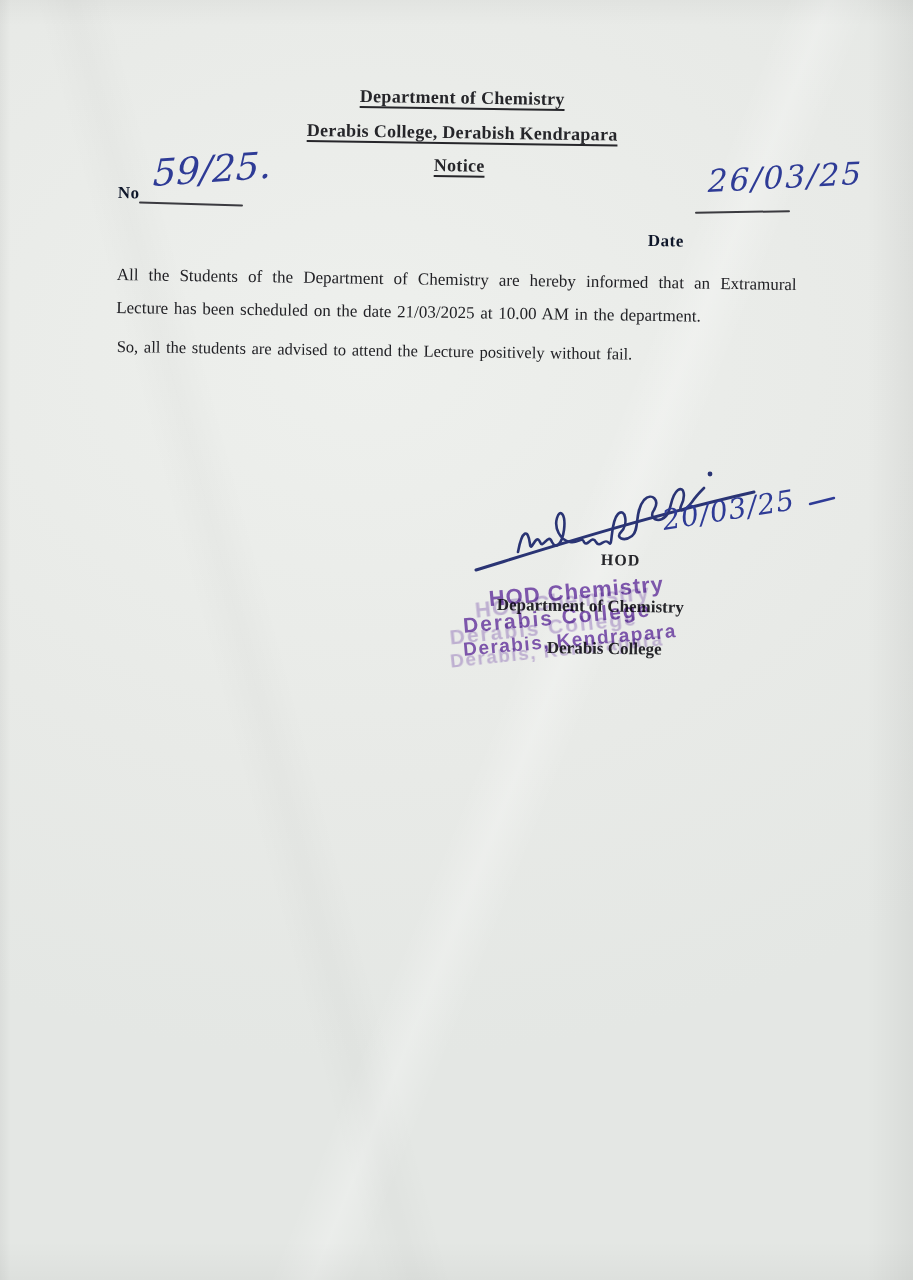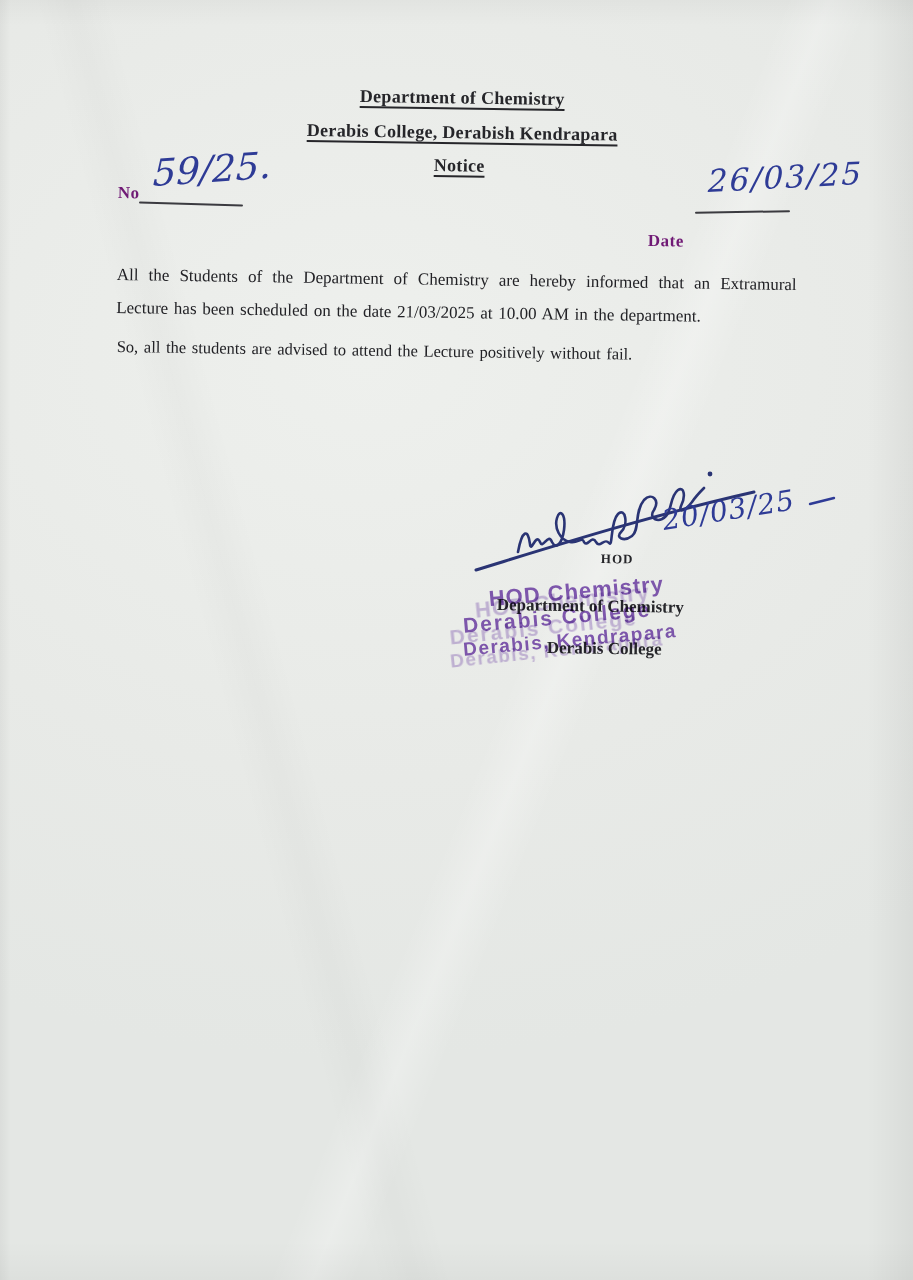--- a/index.html
+++ b/index.html
@@ -19,21 +19,21 @@
       linear-gradient(75deg, rgba(0,0,0,0) 30%, rgba(0,0,0,0.02) 33%, rgba(0,0,0,0) 36%),
       radial-gradient(ellipse 900px 700px at 40% 28%, #eef0ed 0%, #e8eae7 60%, #e4e7e4 100%);
   }
   .tilt{transform:rotate(0.85deg);transform-origin:0 0;}
   .abs{position:absolute;}
   .hdr{
     font-weight:bold;font-size:18px;color:#26262a;
     text-decoration:underline;text-decoration-thickness:2px;text-underline-offset:4px;
     letter-spacing:0.3px;white-space:nowrap;
   }
-  .label{font-weight:bold;font-size:17px;color:#701a75;letter-spacing:0.5px;}
+  .label{font-weight:bold;font-size:17px;color:#0f172a;letter-spacing:0.5px;}
   .rule{height:2px;background:#3b3b40;border-radius:1px;}
   .ink{
     color:#2e3b96;font-style:italic;font-family:"DejaVu Serif", serif;
     white-space:nowrap;transform-origin:0 50%;
   }
   .para{
     font-size:17px;line-height:33px;color:#222226;word-spacing:1.5px;
   }
   .just{text-align:justify;}
   .printed{font-weight:bold;font-size:17px;color:#26262a;white-space:nowrap;}
@@ -93,21 +93,21 @@
            C 204 58, 202 44, 210 38
            C 216 34, 218 44, 213 54
            C 210 62, 218 58, 224 50
            C 228 44, 232 40, 236 36" stroke="#2a3474" stroke-width="2.6" fill="none" stroke-linecap="round"></path>
   <circle cx="242" cy="22" r="2.4" fill="#2a3474"></circle>
 
   <text class="inkdate" x="196" y="78" transform="rotate(-9 196 78)" letter-spacing="1">20/03/25</text>
   <path d="M 342 52 L 366 46" stroke="#2e3b96" stroke-width="2.4" stroke-linecap="round" fill="none"></path>
 </svg>
 
-<div class="abs tilt printed" style="left:601px;top:551px;font-size:13px;letter-spacing:1px;">HOD</div>
+<div class="abs tilt printed" style="left:601px;top:551px;font-size:16px;letter-spacing:1px;">HOD</div>
 <div class="abs tilt printed" style="left:497px;top:595px;">Department of Chemistry</div>
 <div class="abs tilt printed" style="left:547px;top:638px;">Derabis College</div>
 
 <div class="abs stamp ghost" style="left:444px;top:602px;transform:rotate(-6deg);">
   <div class="s1">HOD Chemistry</div>
   <div class="s2">Derabis College</div>
   <div class="s3">Derabis, Kendrapara</div>
 </div>
 
 <div class="abs stamp main" style="left:458px;top:590px;transform:rotate(-5deg);">

